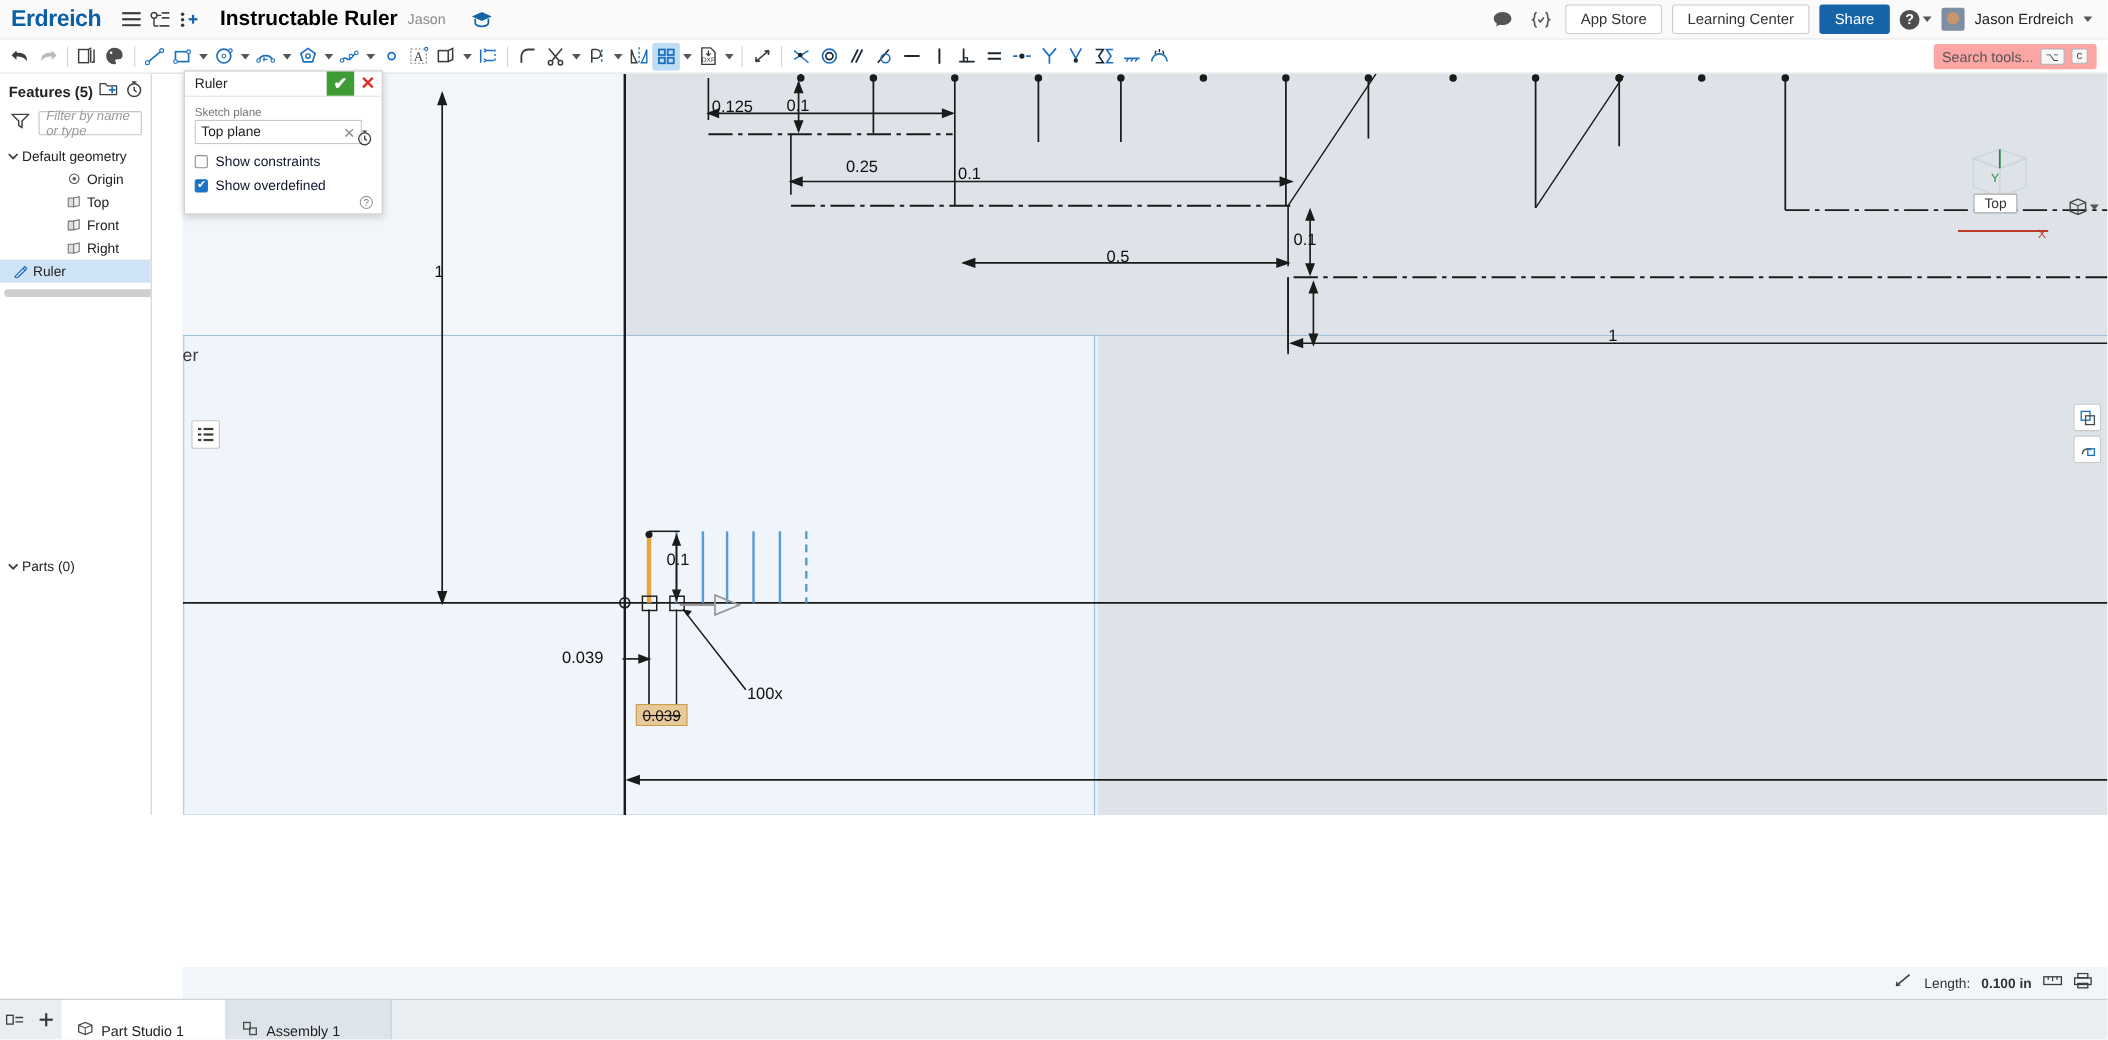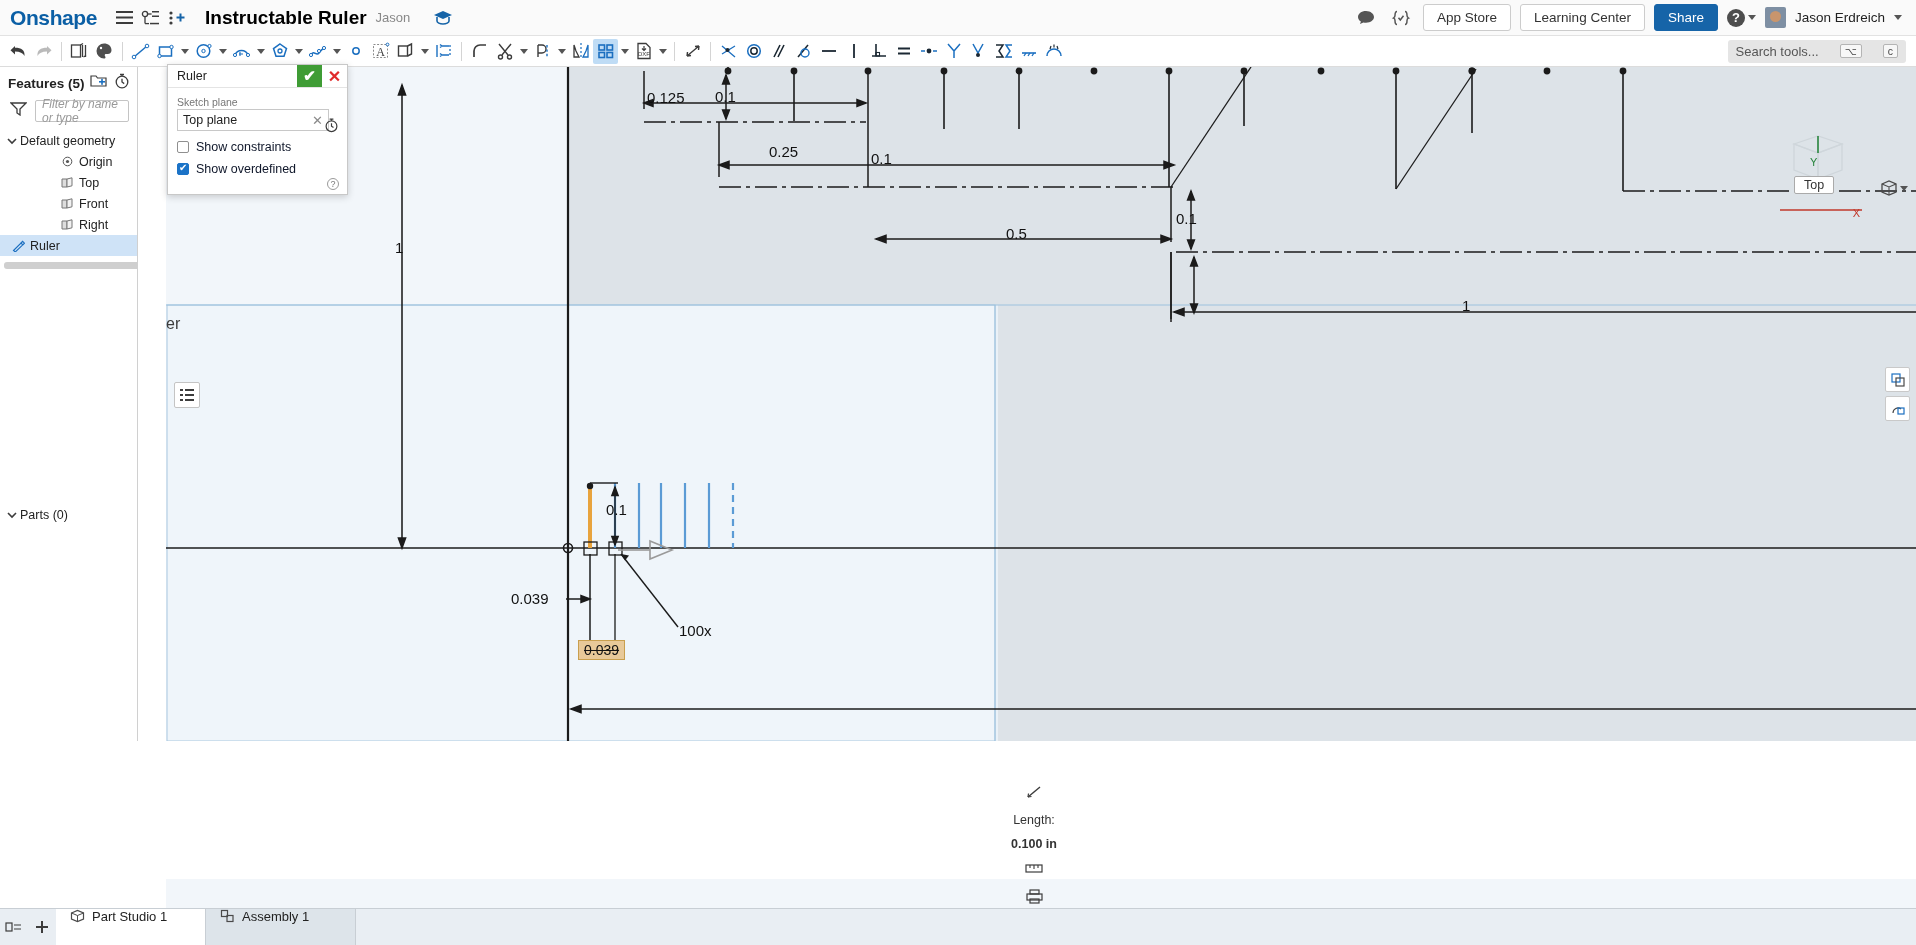--- a/index.html
+++ b/index.html
@@ -44,22 +44,22 @@
     background: #fff; border-bottom: 1px solid #dcdcdc;
     display: flex; align-items: center; padding: 0 6px;
   }
   .tb { width: 25px; height: 25px; display: flex; align-items: center; justify-content: center;
         cursor: pointer; border-radius: 2px; flex: none; }
   .tb.active { background: #bfdcf5; }
   .tb.dis svg { opacity: .35; }
   .tb-caret { width: 13px; height: 25px; display:flex;align-items:center;justify-content:center;cursor:pointer;flex:none;}
   .tb-sep { width: 1px; height: 19px; background: #d4d4d4; margin: 0 5px; flex: none; }
   .search-box {
-    margin-left: auto; display: flex; align-items: center; gap: 21px;
-    background: #e5e5e5; border-radius: 3px; padding: 4px 8px; cursor: text; margin-right: 4px;
+    margin-left: auto; display: flex; align-items: center; gap: 6px;
+    background: #fca5a5; border-radius: 3px; padding: 4px 8px; cursor: text; margin-right: 4px;
   }
   .search-box .ph { font-size: 13px; color: #565656; }
   .kbd { border: 1px solid #b4b4b4; border-radius: 2px; background: #f7f7f7; font-size: 10.5px;
          color: #444; padding: 0px 4px; min-width: 15px; text-align: center; }
 
   
   .left-panel {
     position: absolute; top: 67px; left: 0; width: 138px; height: 674px;
     background: #fff; border-right: 1px solid #d0d0d0; overflow: hidden;
   }
@@ -135,43 +135,43 @@
   .dim { position: absolute; font-size: 15px; color: #111; font-family: "Liberation Sans", sans-serif; white-space: nowrap; cursor: pointer;}
   .dim-hl { position: absolute; font-size: 14px; color: #111; background: #e8c999; border: 1px solid #c99f4e;
             padding: 1px 5px; text-decoration: line-through; cursor: pointer; }
   .part-label { position: absolute; font-size: 15px; color: #111; cursor: pointer; }
   .er-label { position: absolute; font-size: 16px; color: #3c3c3c; font-style: normal; }
 
   
   .statusbar {
     position: absolute; bottom: 37px; left: 166px; width: 1750px; height: 29px;
     background: #f2f6fa; display: flex; align-items: center; justify-content: flex-end;
-    padding-right: 14px; gap: 10px; border-top: none; flex-direction: column;
+    padding-right: 14px; gap: 10px; border-top: none;
   }
   .status-txt { font-size: 12.5px; color: #333; }
 
   
   .tabbar {
     position: absolute; bottom: 0; left: 0; width: 1916px; height: 37px;
     background: #e9eef3; border-top: 1px solid #c8ced4; display: flex; align-items: stretch;
   }
   .tab-ico-btn { width: 28px; display: flex; align-items: center; justify-content: center; cursor: pointer; }
   .tab {
-    display: flex; align-items: flex-start; gap: 7px; padding: 0 22px 0 14px; font-size: 13px; color: #222;
+    display: flex; align-items: flex-end; gap: 7px; padding: 0 22px 0 14px; font-size: 13px; color: #222;
     border-right: 1px solid #c8ced4; cursor: pointer; background: #dde4ea; min-width: 150px;
   }
   .tab.active { background: #fff; }
 </style>
 </head>
 <body>
 
 <div id="app">
 
   <div class="header">
-    <div class="logo">Onshape</div>
+    <div class="logo">Erdreich</div>
 
     <div class="hdr-icon">
       <svg width="17" height="13" viewBox="0 0 17 13">
           <g fill="#3c3c3c">
         <rect y="0" width="17" height="2"></rect>
             <rect y="5.5" width="17" height="2"></rect>
             <rect y="11" width="17" height="2"></rect>
       </g>
         </svg>
     </div>

